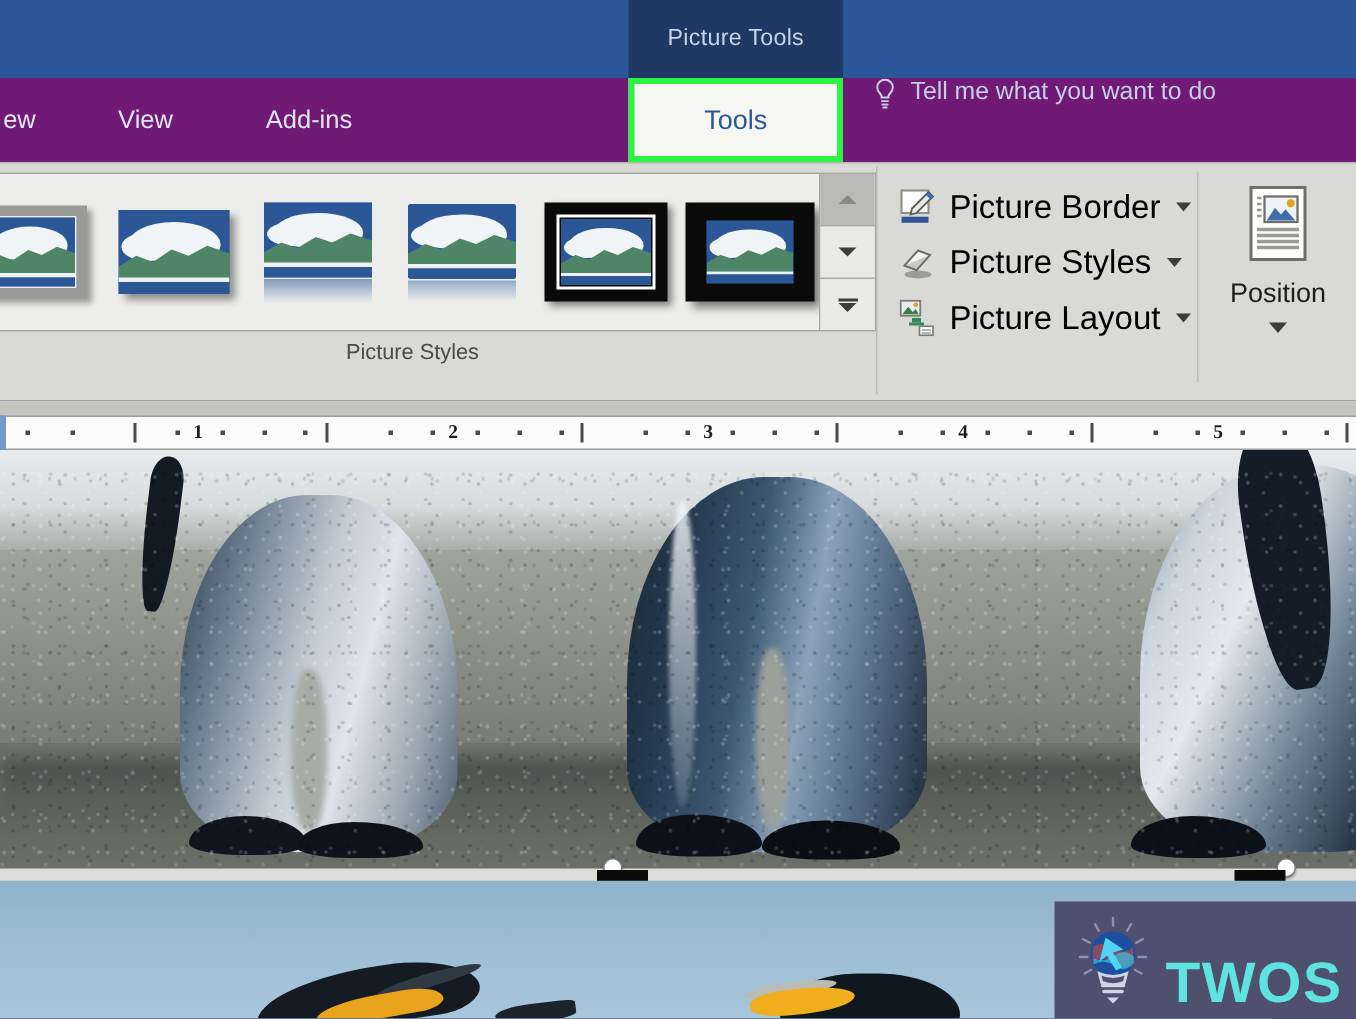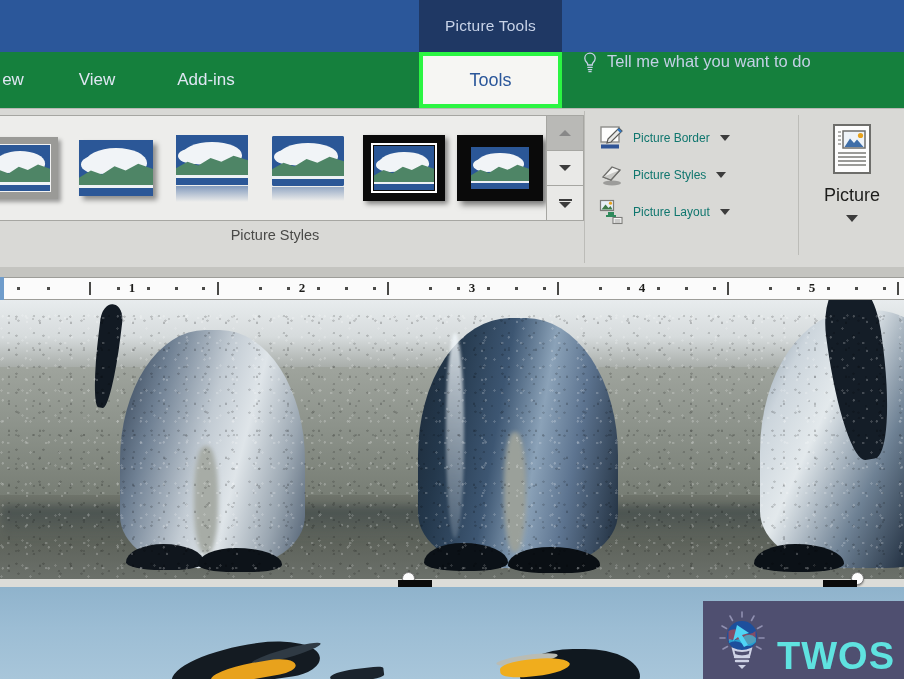--- a/index.html
+++ b/index.html
@@ -20,21 +20,21 @@
     position: absolute; left: 419px; top: 0; width: 143px; height: 52px;
     background: #1f3864;
     display: flex; align-items: center; justify-content: center;
     color: #c8d3e8; font-size: 15.5px; letter-spacing: .2px;
     white-space: nowrap;
   }
 
   
   .tabrow {
     position: absolute; left: 0; top: 52px; width: 904px; height: 56px;
-    background: #15803d;
+    background: #701a75;
     text-decoration: underline;
   }
   .tab {
     position: absolute; top: 0; height: 56px;
     display: flex; align-items: center; justify-content: center;
     color: #dfe6f3; font-size: 17px; white-space: nowrap;
   }
   .tab.t-review { left: -18px; width: 62px; }
   .tab.t-view   { left: 58px;  width: 78px; }
   .tab.t-addins { left: 150px; width: 112px; }
@@ -153,21 +153,21 @@
     position: absolute; left: 777px; top: 242px; width: 14px; height: 14px;
   }
 
   
   .cmdstack { position: absolute; left: 596px; top: 10px; width: 196px; }
   .cmd {
     display: flex; align-items: center; gap: 8px;
     height: 37px; padding: 0 3px;
   }
   .cmd .ico { width: 26px; height: 26px; flex: 0 0 26px; display:block; }
-  .cmd .lbl { color: #0f766e; font-size: 12px; white-space: nowrap; }
+  .cmd .lbl { color: #000000; font-size: 22px; white-space: nowrap; }
   .cmd .caret {
     width: 0; height: 0; margin-left: 2px;
     border-left: 5px solid transparent; border-right: 5px solid transparent;
     border-top: 6px solid #3c3c3c;
   }
 
   .position-btn {
     position: absolute; left: 806px; top: 8px; width: 92px; height: 140px;
     display: flex; flex-direction: column; align-items: center; padding-top: 6px;
   }
@@ -476,21 +476,21 @@
       <span>
         <svg class="picon" viewBox="0 0 44 52">
           <rect x="4" y="2" width="36" height="48" fill="#fdfdfd" stroke="#6e6e6b" stroke-width="2"></rect>
           <rect x="13" y="8" width="22" height="17" fill="#eef3f8" stroke="#6e6e6b" stroke-width="1.5"></rect>
           <path d="M14.5 24 L20 15.5 L24 20 L27 16.5 L33.5 24 z" fill="#3f6ea8"></path>
           <circle cx="30.5" cy="12.5" r="2.6" fill="#e8a21c"></circle>
           <path d="M8 9 h3 M8 13 h3 M8 17 h3 M8 21 h3" stroke="#9a9a97" stroke-width="1.6"></path>
           <path d="M8 30 h28 M8 34 h28 M8 38 h28 M8 42 h28" stroke="#9a9a97" stroke-width="2.2"></path>
         </svg>
       </span>
-      <span class="plbl">Picture</span>
+      <span class="plbl">Position</span>
       <span class="pcaret"></span>
     </div>
 
   </div>
 
   <div class="ruler-pad"></div>
   <div class="ruler">
     <div class="ruler-strip" id="ruler-strip">
         <div class="tick-dot" style="left: 17px;"></div>
         <div class="tick-dot" style="left: 47px;"></div>

